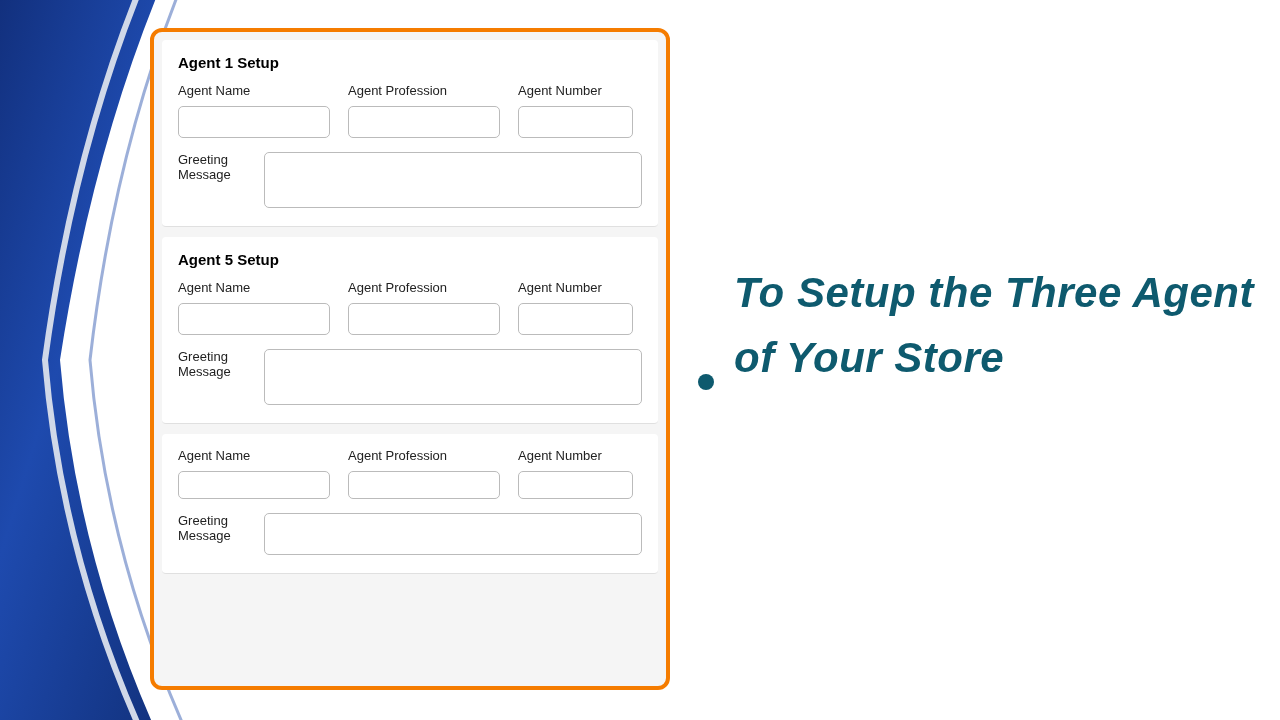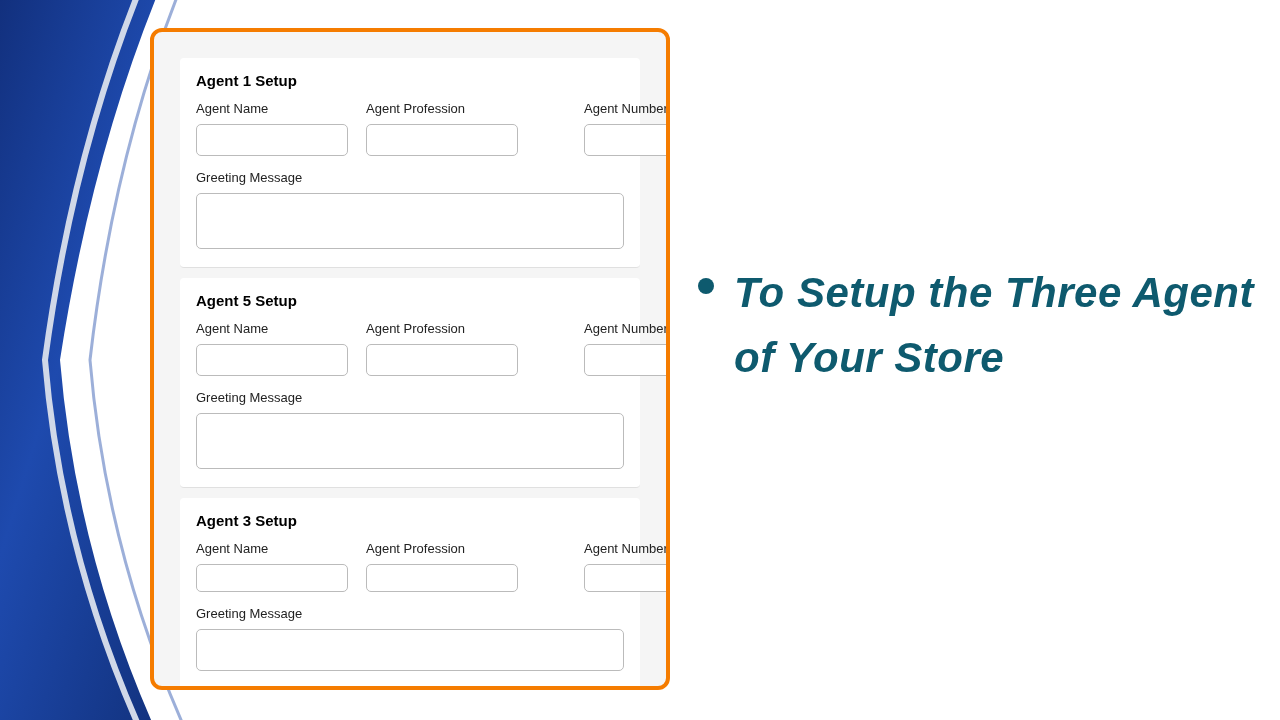--- a/index.html
+++ b/index.html
@@ -29,21 +29,21 @@
     .form-container {
       position: absolute;
       left: 150px;
       top: 28px;
       width: 520px;
       height: 662px;
       background: #f5f5f5;
       border: 4px solid #f57c00;
       border-radius: 12px;
       z-index: 2;
-      padding: 26px;
+      padding: 8px;
       overflow: hidden;
     }
     
     .agent-section {
       background: #fff;
       border-radius: 4px;
       padding: 14px 16px 18px 16px;
       margin-bottom: 10px;
       border-bottom: 1px solid #e0e0e0;
     }
@@ -70,41 +70,40 @@
       width: 152px;
     }
     
     .field-group.profession {
       width: 152px;
       justify-content: center;
     }
     
     .field-group.number {
       width: 115px;
-      margin-left: 48px;
     }
     
     .field-label {
       font-size: 13px;
       color: #222;
       margin-bottom: 8px;
     }
     
     .field-input {
       height: 32px;
       border: 1px solid #bbb;
       border-radius: 5px;
       padding: 4px 8px;
       font-size: 13px;
       background: #fff;
     }
     
     .greeting-group {
       display: flex;
-      flex-direction: column;
+      flex-direction: row;
     }
     
     .greeting-textarea {
       width: 100%;
       height: 56px;
       border: 1px solid #bbb;
       border-radius: 5px;
       padding: 6px 8px;
       font-size: 13px;
       font-family: Arial, sans-serif;
@@ -127,21 +126,21 @@
       width: 560px;
       z-index: 2;
     }
     
     .info-list {
       list-style: none;
     }
     
     .info-item {
       display: flex;
-      align-items: flex-start;
+      align-items: flex-end;
       gap: 20px;
     }
     
     .bullet {
       width: 16px;
       height: 16px;
       background: #0e5a6e;
       border-radius: 50%;
       margin-top: 18px;
       flex-shrink: 0;
@@ -212,21 +211,20 @@
         <input type="text" class="field-input" value="" style="">
       </div>
     </div>
     <div class="greeting-group">
       <label class="field-label">Greeting Message</label>
       <textarea class="greeting-textarea" style=""></textarea>
     </div>
   </div>
 
   <div class="agent-section agent-section-compact">
-    <div class="agent-title">Agent 3 Setup</div>
     <div class="field-row">
       <div class="field-group name">
         <label class="field-label">Agent Name</label>
         <input type="text" class="field-input" value="" style="">
       </div>
       <div class="field-group profession">
         <label class="field-label">Agent Profession</label>
         <input type="text" class="field-input" value="" style="">
       </div>
       <div class="field-group number">

